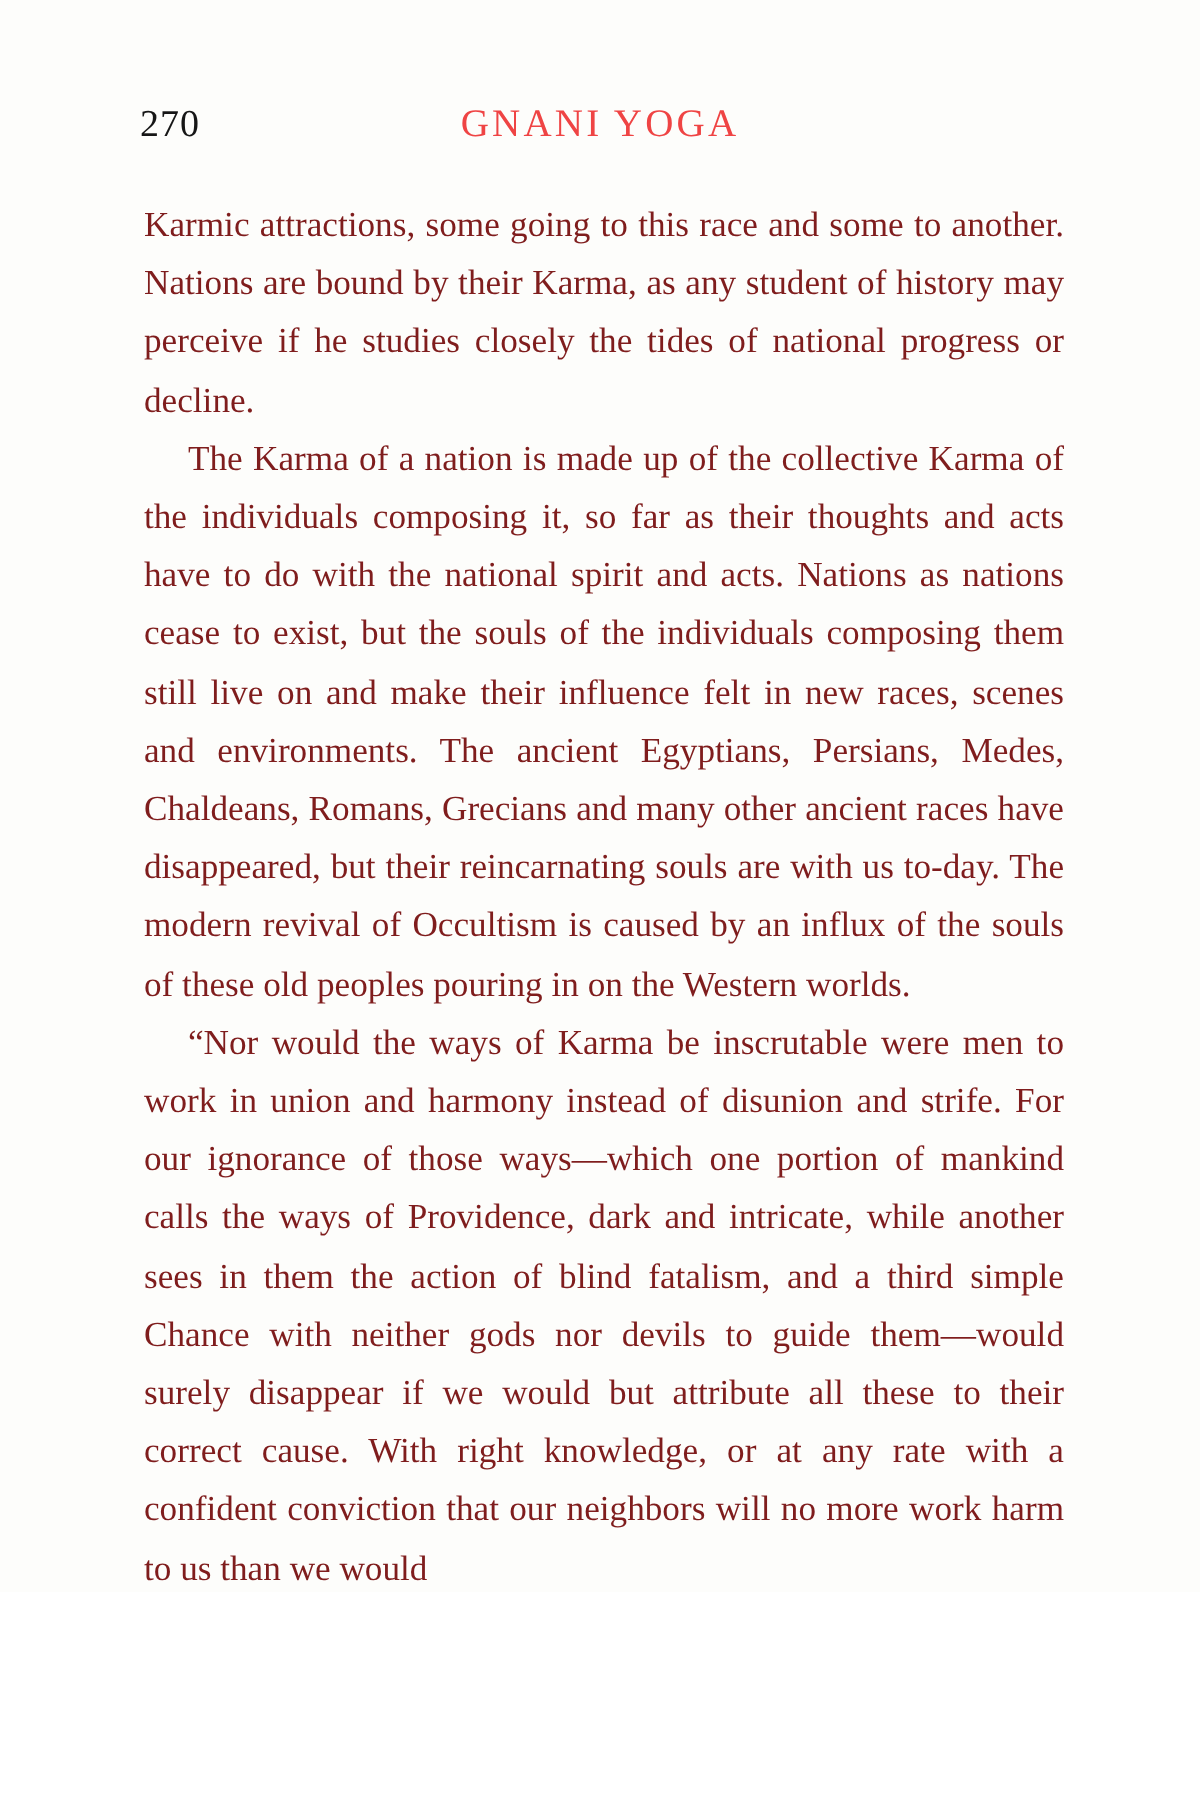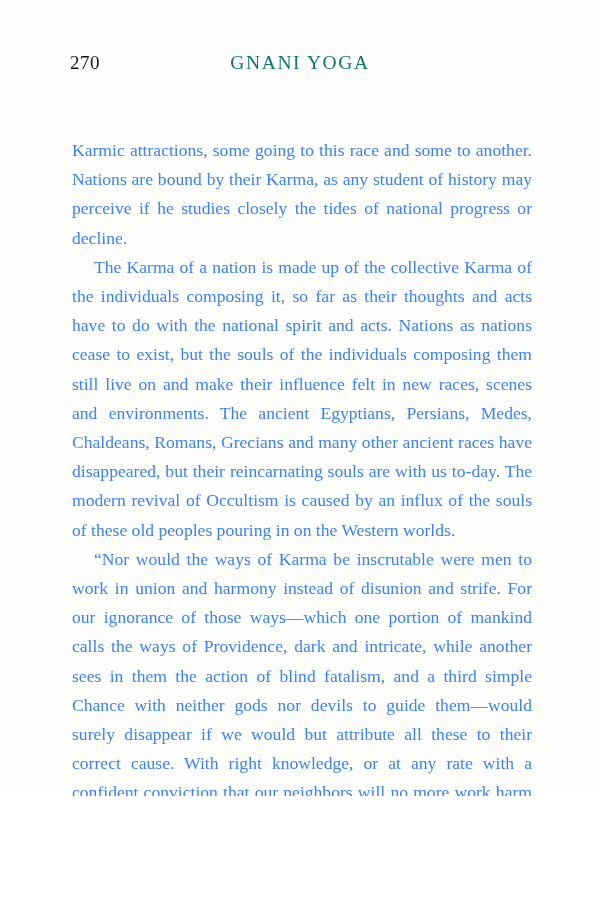--- a/index.html
+++ b/index.html
@@ -32,32 +32,31 @@
     color: #161616;
   }
   .running-head {
     position: absolute;
     left: 0;
     right: 0;
     top: 0;
     text-align: center;
     font-size: 19.5px;
     letter-spacing: 1.6px;
-    color: #0f766e;
+    color: #ef4444;
   }
   .body-text {
     position: absolute;
     top: 98px;
     left: 72px;
     width: 460px;
     font-size: 17.6px;
     line-height: 29.2px;
     text-align: justify;
-    color: #3b82f6;
-    margin-top: 38px;
+    color: #7f1d1d;
   }
   .body-text p {
     margin: 0;
     text-indent: 22px;
   }
   .body-text p.noindent {
     text-indent: 0;
   }
   .body-text i {
     font-style: italic;

